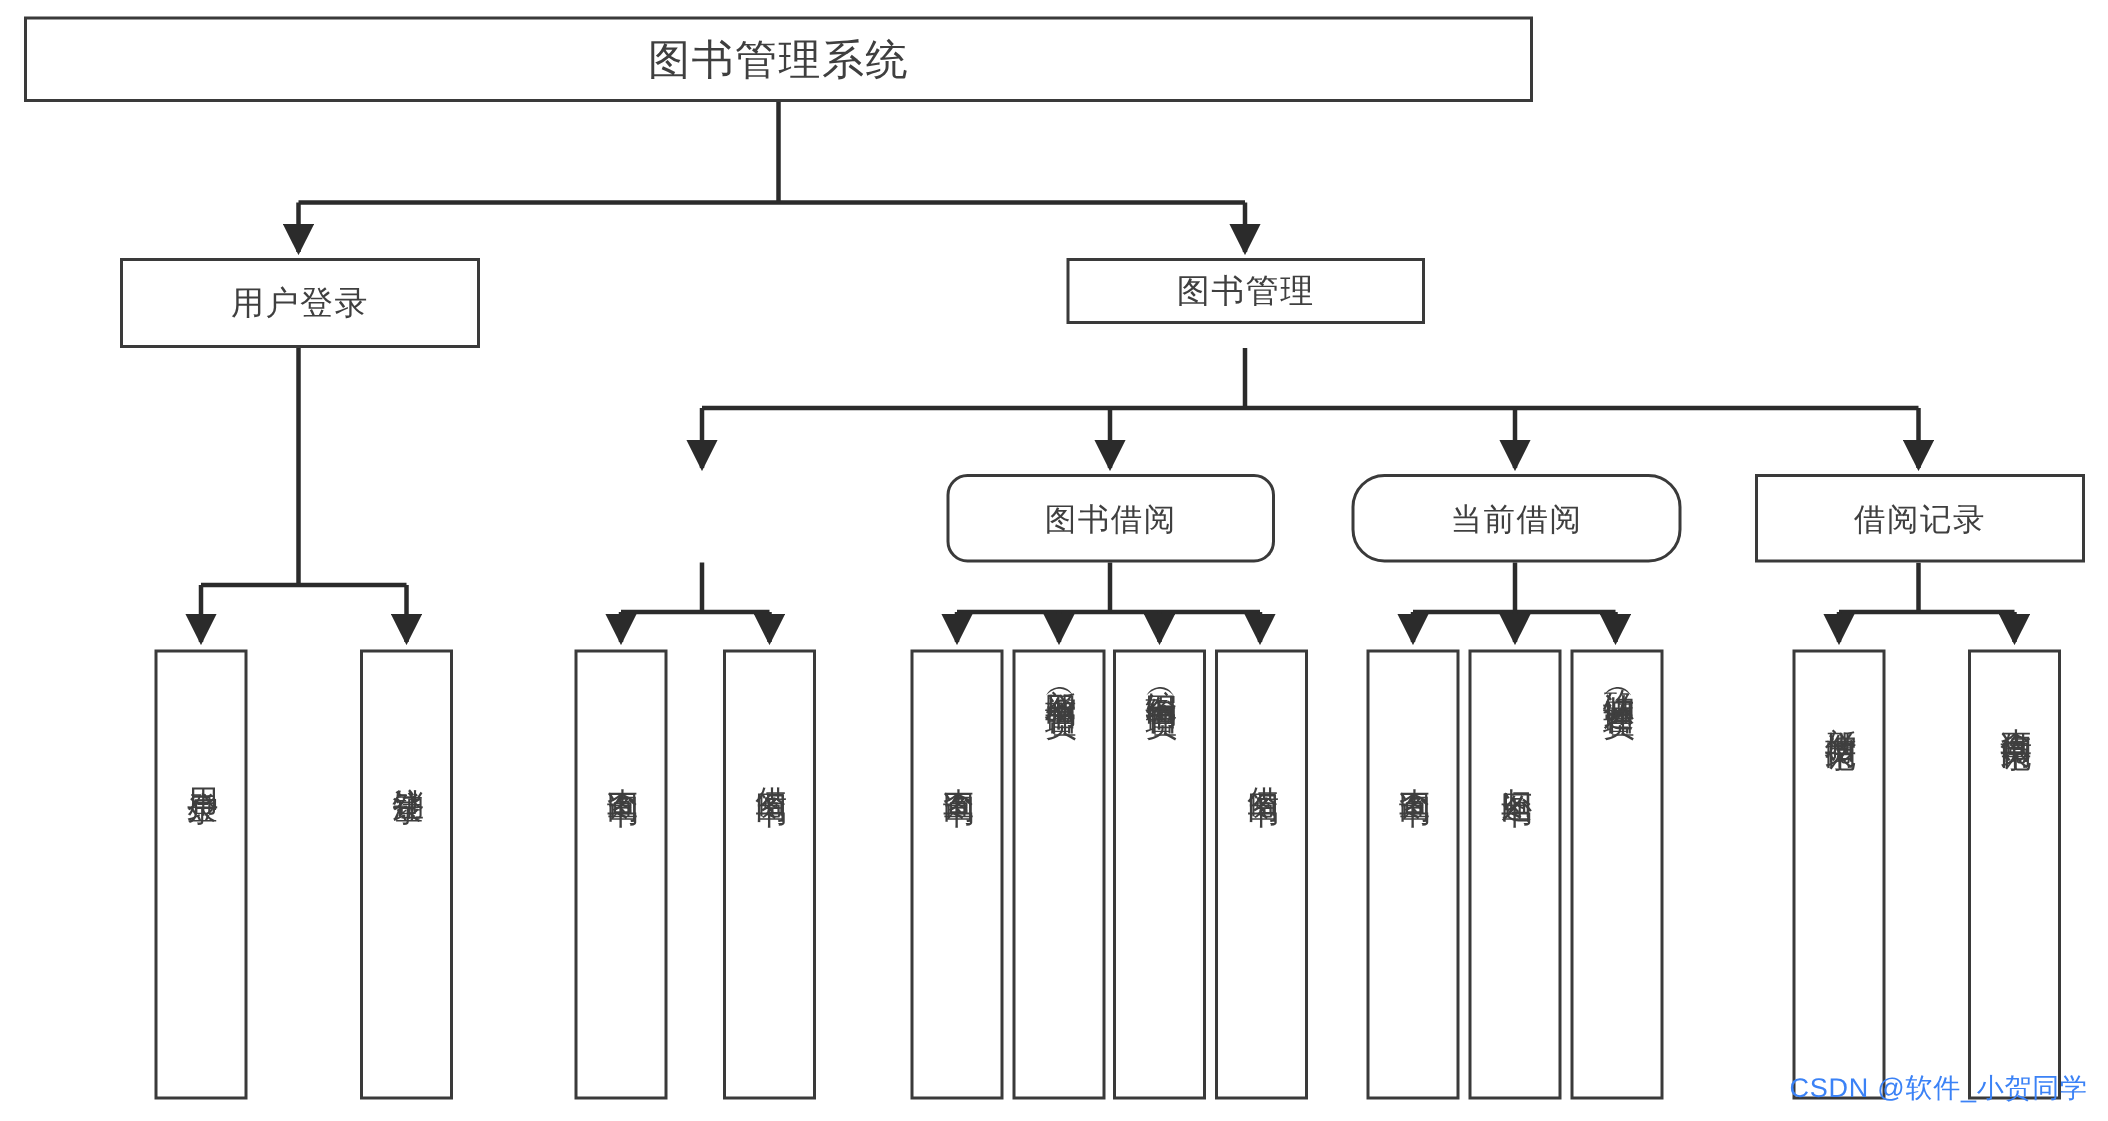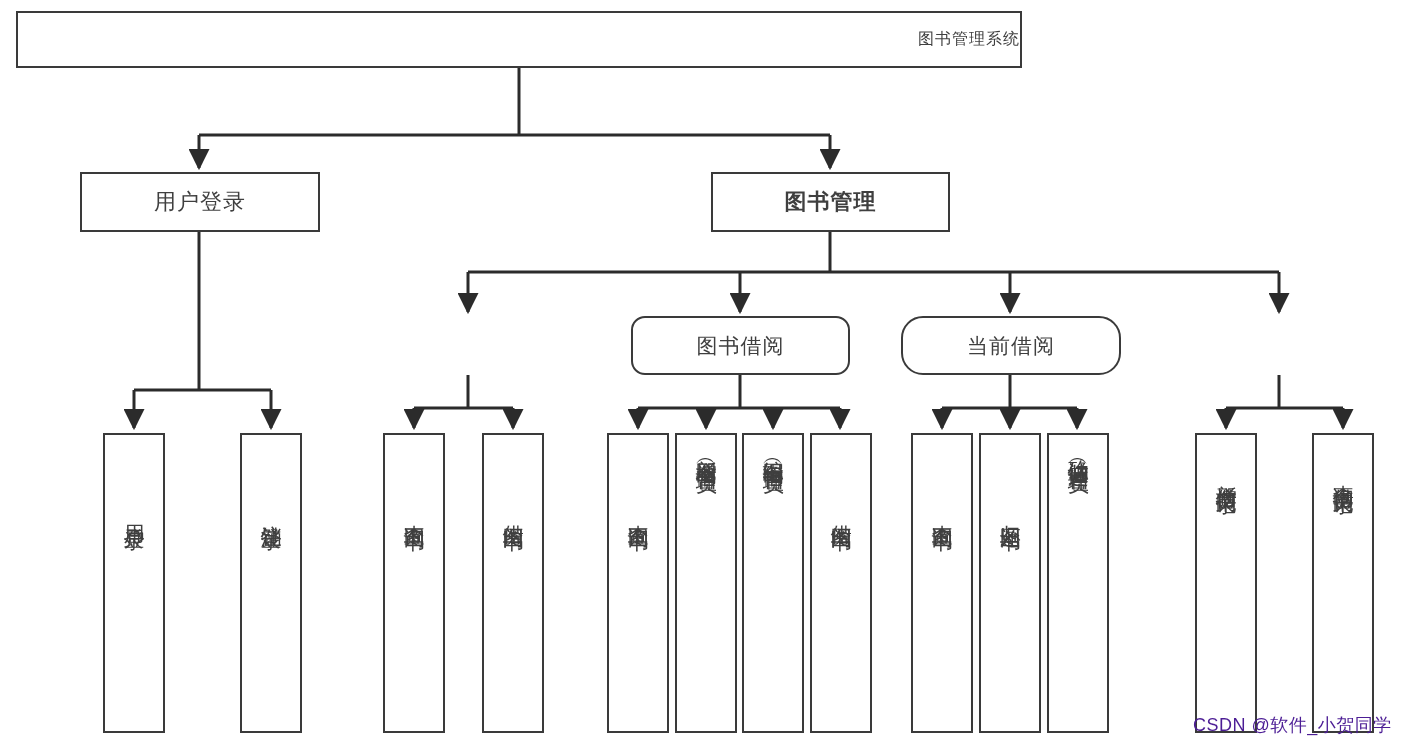--- a/index.html
+++ b/index.html
@@ -30,23 +30,22 @@
     position: absolute;
     box-sizing: border-box;
     background: #ffffff;
     border: 2px solid #3a3a3a;
     display: flex;
     align-items: center;
     justify-content: center;
     color: #3f3f3f;
   }
   .node.root {
-    font-size: 16px;
+    font-size: 28px;
     letter-spacing: 1px;
-    justify-content: flex-end;
   }
   .node.level2 {
     font-size: 22px;
     letter-spacing: 1px;
   }
   .node.level3 {
     font-size: 21px;
     letter-spacing: 1px;
   }
   .node.leaf {
@@ -60,21 +59,21 @@
     font-size: 21px;
     line-height: 1.06;
     letter-spacing: 2px;
     color: #3f3f3f;
     white-space: nowrap;
     text-align: left;
   }
   .watermark {
     position: absolute;
     font-size: 18px;
-    color: #4c1d95;
+    color: #3b82f6;
     letter-spacing: 0.5px;
     white-space: nowrap;
     user-select: none;
   }
 </style>
 </head>
 <body>
 
 <div id="canvas">
 
@@ -128,29 +127,32 @@
     </g>
   </svg>
 
   <div class="node root" style="left:16px; top:11px; width:1006px; height:57px;">
     <span>图书管理系统</span>
   </div>
 
   <div class="node level2" style="left:80px; top:172px; width:240px; height:60px;">
     <span>用户登录</span>
   </div>
-  <div class="node level2" style="left:711px; top:172px; width:239px; height:60px;font-weight:bold;">
+  <div class="node level2" style="left:711px; top:172px; width:239px; height:44px;">
     <span>图书管理</span>
   </div>
 
   <div class="node level3" style="left:631px; top:316px; width:219px; height:59px;border-radius:14px;">
     <span>图书借阅</span>
   </div>
   <div class="node level3" style="left:901px; top:316px; width:220px; height:59px;border-radius:22px;">
     <span>当前借阅</span>
+  </div>
+  <div class="node level3" style="left:1170px; top:316px; width:220px; height:59px;">
+    <span>借阅记录</span>
   </div>
 
   <div class="node leaf" style="left:103px; top:433px; width:62px; height:300px;">
     <span class="vtext" style="margin-top:65px;">用户登录</span>
   </div>
   <div class="node leaf" style="left:240px; top:433px; width:62px; height:300px;">
     <span class="vtext" style="margin-top:65px;">注销登录</span>
   </div>
 
   <div class="node leaf" style="left:383px; top:433px; width:62px; height:300px;">

